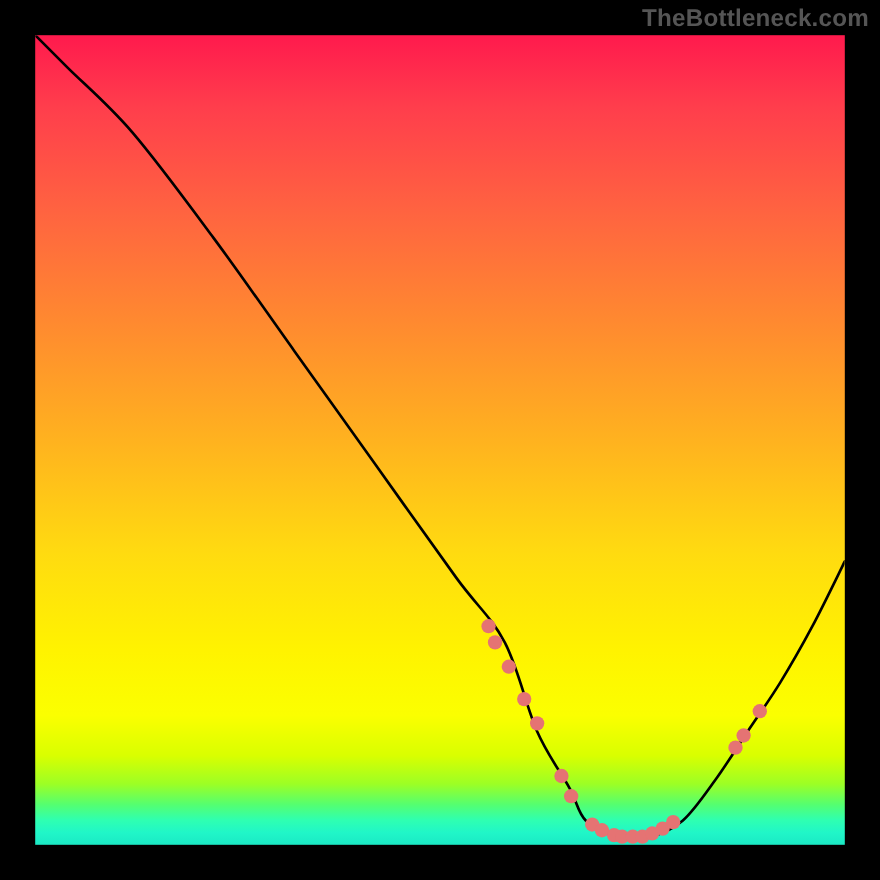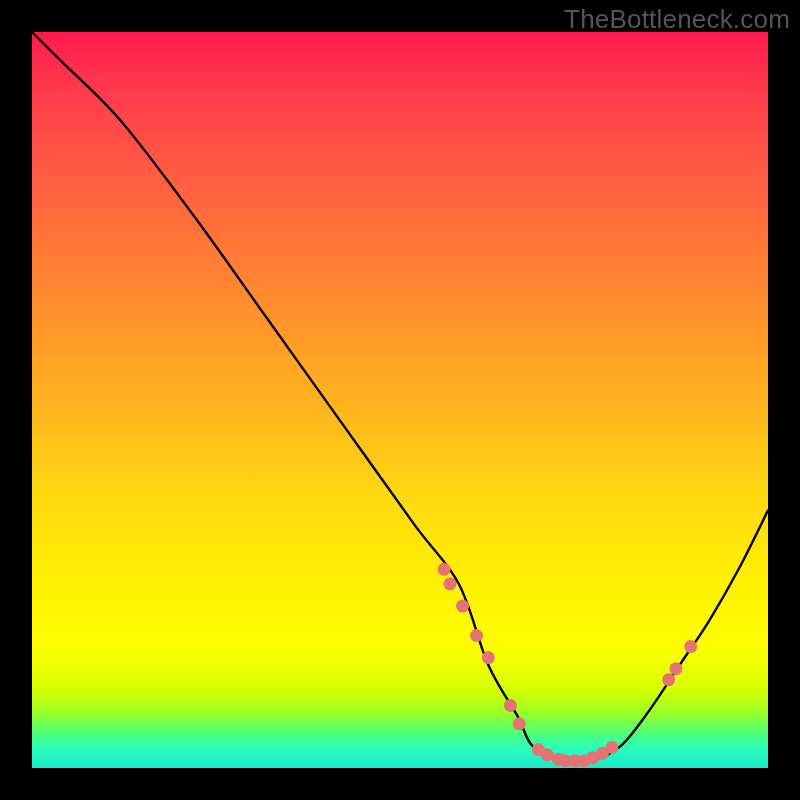--- a/index.html
+++ b/index.html
@@ -15,22 +15,22 @@
     position: relative;
     width: 800px;
     height: 800px;
     background: #000;
   }
   .watermark {
     position: absolute;
     top: 4px;
     right: 10px;
     color: #555;
-    font-size: 26px;
-    font-weight: 400;
+    font-size: 22px;
+    font-weight: 700;
     letter-spacing: 0.2px;
     z-index: 30;
   }
   .plot {
     position: absolute;
     left: 32px;
     top: 32px;
     width: 736px;
     height: 736px;
     background: linear-gradient(

